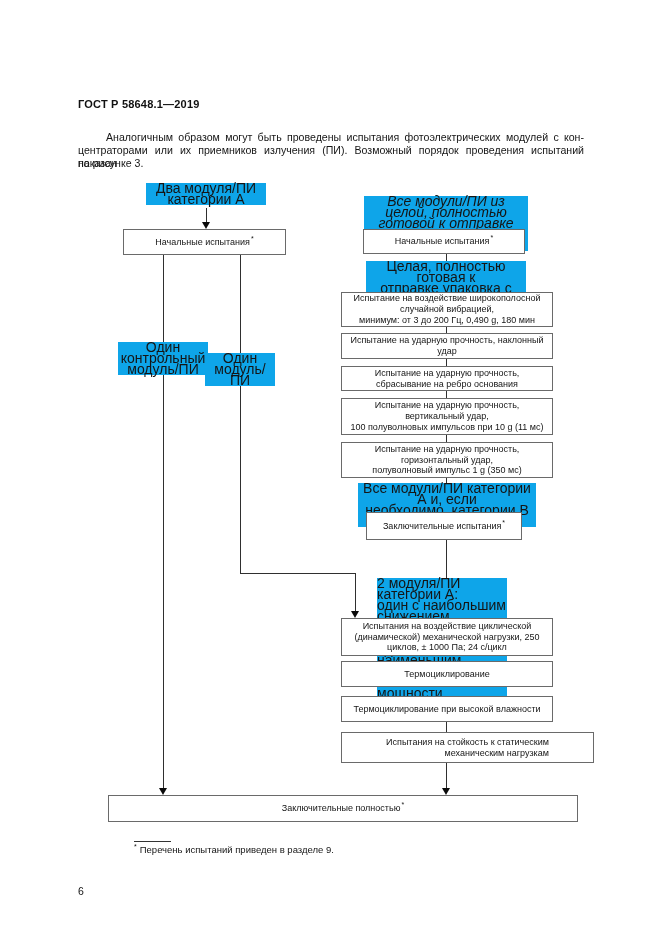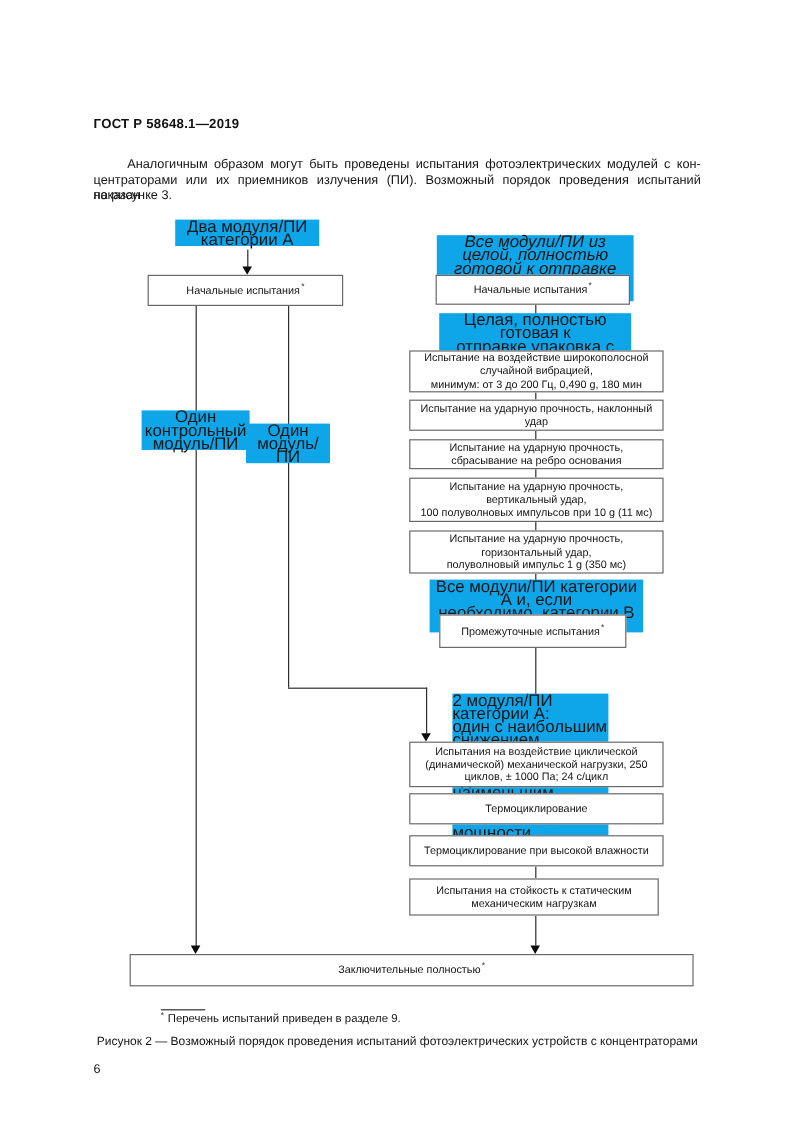--- a/index.html
+++ b/index.html
@@ -102,41 +102,40 @@
     <div class="bt">Испытание на ударную прочность,
 вертикальный удар,
 100 полуволновых импульсов при 10 g (11 мс)</div>
   </div>
   <div class="fbox" style="left:341px;top:400px;width:212px;height:36px;">
     <div class="bt">Испытание на ударную прочность,
 горизонтальный удар,
 полуволновый импульс 1 g (350 мс)</div>
   </div>
   <div class="fbox" style="left:366px;top:470px;width:156px;height:28px;">
-    <div class="bt"><span>Промежуточные испытания</span><sup class="ast">*</sup></div>
+    <div class="bt"><span>Заключительные испытания</span><sup class="ast">*</sup></div>
   </div>
   <div class="fbox" style="left:341px;top:576px;width:212px;height:38px;">
     <div class="bt">Испытания на воздействие циклической
 (динамической) механической нагрузки, 250
 циклов, ± 1000 Па; 24 с/цикл</div>
   </div>
   <div class="fbox" style="left:341px;top:654px;width:212px;height:26px;">
     <div class="bt">Термоциклирование при высокой влажности</div>
   </div>
   <div class="fbox" style="left:341px;top:619px;width:212px;height:26px;">
     <div class="bt">Термоциклирование</div>
   </div>
-  <div class="fbox" style="left:341px;top:690px;width:208px;height:31px;">
+  <div class="fbox" style="left:341px;top:690px;width:253px;height:31px;text-align:right;">
     <div class="bt">Испытания на стойкость к статическим
 механическим нагрузкам</div>
   </div>
   <div class="fbox" style="left:108px;top:753px;width:470px;height:27px;">
     <div class="bt"><span>Заключительные полностью</span><sup class="ast">*</sup></div>
   </div>
 
   <div class="fnrule"></div>
   <div class="fn">
     <sup class="ast">*</sup><span>Перечень испытаний приведен в разделе 9.</span>
   </div>
-  <div class="cap">Рисунок 2 — Возможный порядок проведения испытаний фотоэлектрических устройств с концентраторами</div>
   <div class="pgnum">6</div>
 
 </div>
 
 </body></html>

